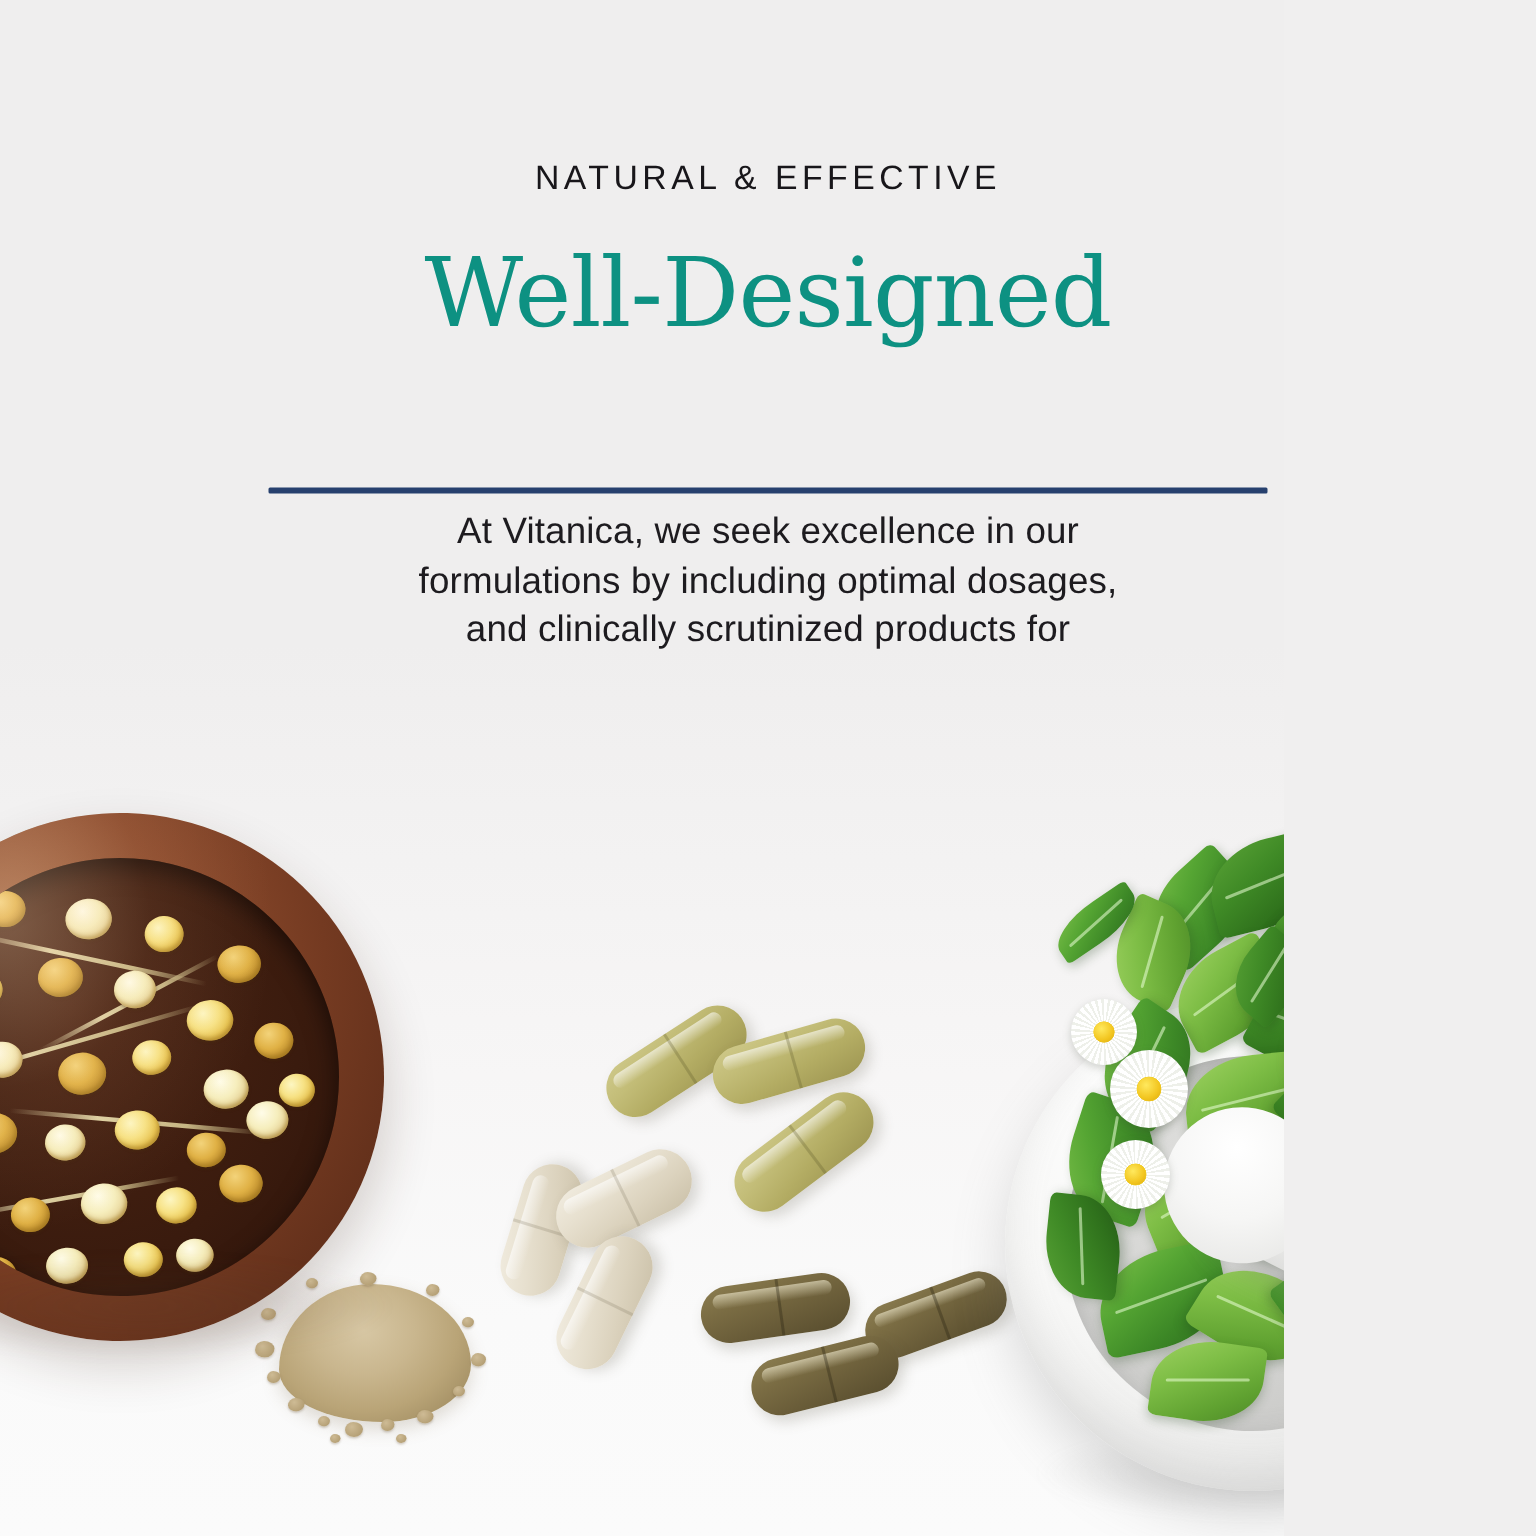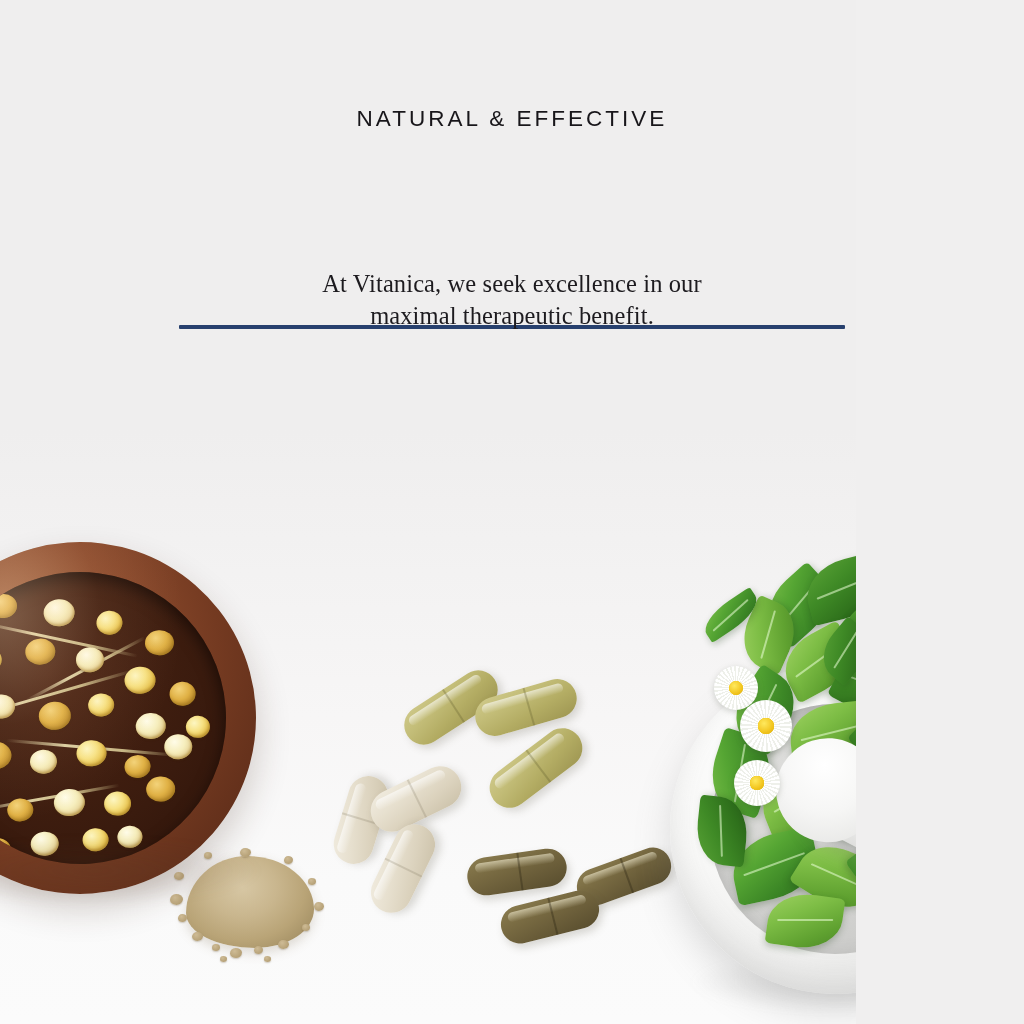--- a/index.html
+++ b/index.html
@@ -62,21 +62,21 @@
 
   .body-copy{
     margin:0;
     padding-top:107px;
     font-size:24.5px;
     line-height:32.6px;
     font-weight:300;
     color:#1d1b1f;
     letter-spacing:0.1px;
   }
-  .body-copy span{display:block;font-family:Liberation Serif, serif;}
+  .body-copy span{display:block;}
 
   
   .photo{
     position:absolute;inset:0;
     z-index:10;
   }
 
   
   .bowl{
     position:absolute;
@@ -452,25 +452,26 @@
         <span class="floret" style="left:12px;top:44px;"></span>
         <span class="floret" style="left:28px;top:28px;"></span>
         <span class="floret" style="left:44px;top:28px;width:14px;height:14px;"></span>
         <span class="floret" style="left:16px;top:30px;width:14px;height:14px;"></span>
       </div>
     </div>
   </div>
 
   <div class="text-block">
     <p class="eyebrow">NATURAL &amp; EFFECTIVE</p>
-    <h1 class="headline"></h1>
+    <h1 class="headline"><span class="l2">Well-Designed</span></h1>
 
     <p class="body-copy">
       <span>At Vitanica, we seek excellence in our</span>
-      <span>maximal therapeutic benefit.</span>
+      <span>formulations by including optimal dosages,</span>
+      <span>and clinically scrutinized products for</span>
     </p>
   </div>
 
   <div class="rule-wrap">
     <div class="rule"></div>
   </div>
 
 </div>
 
 </body></html>

